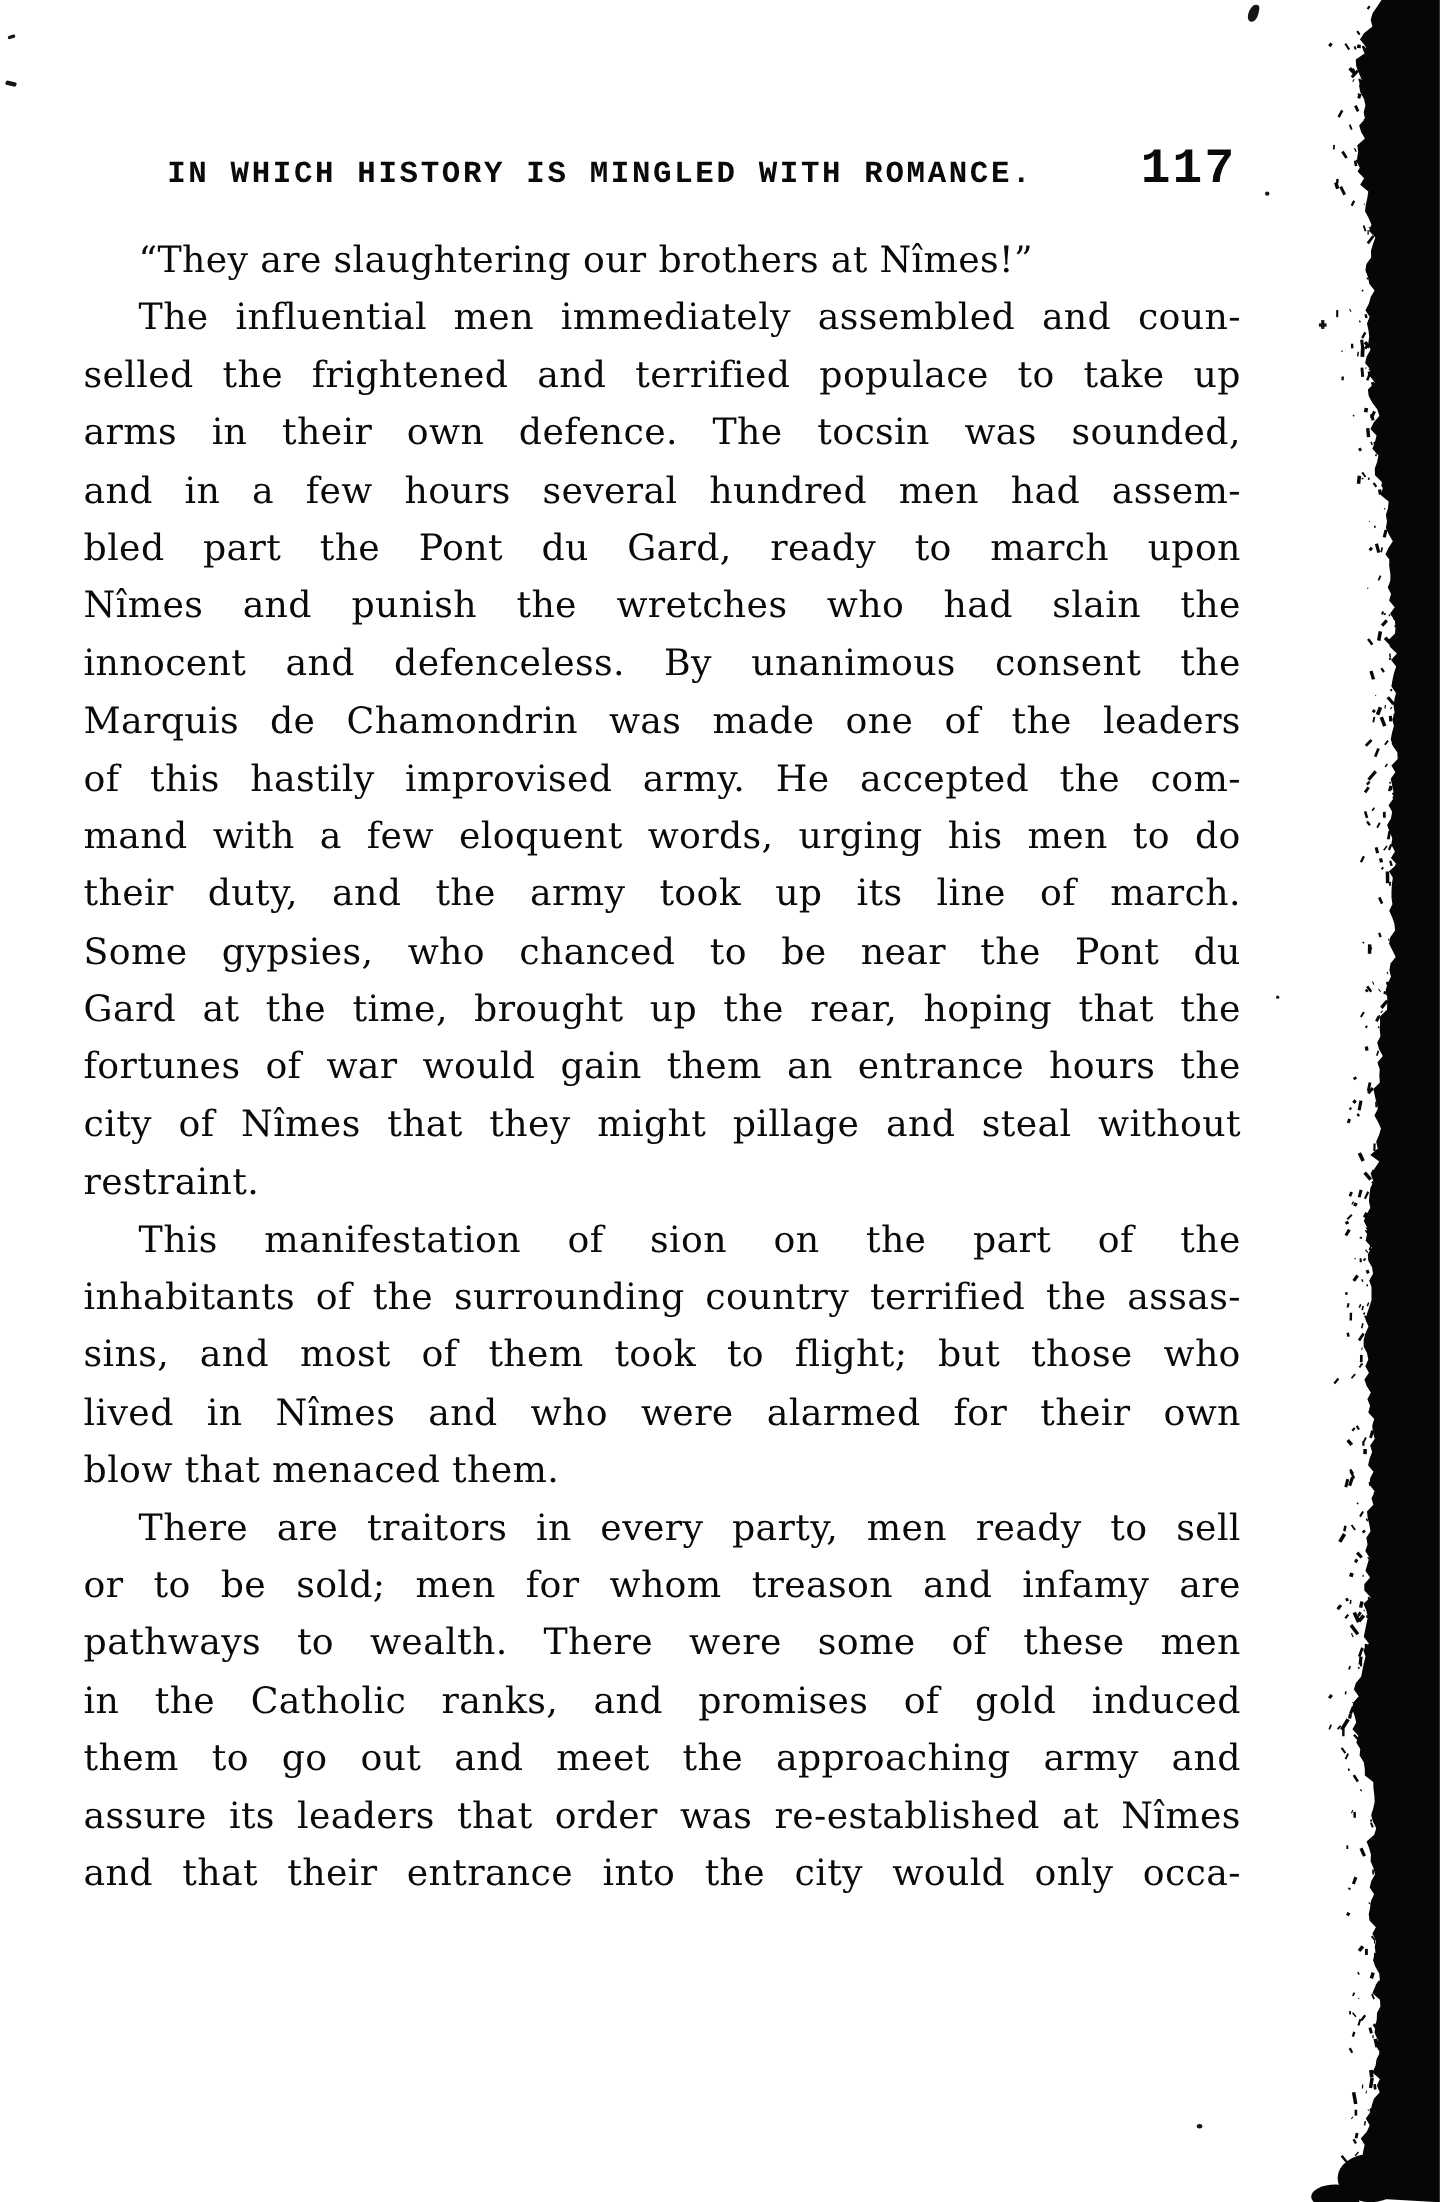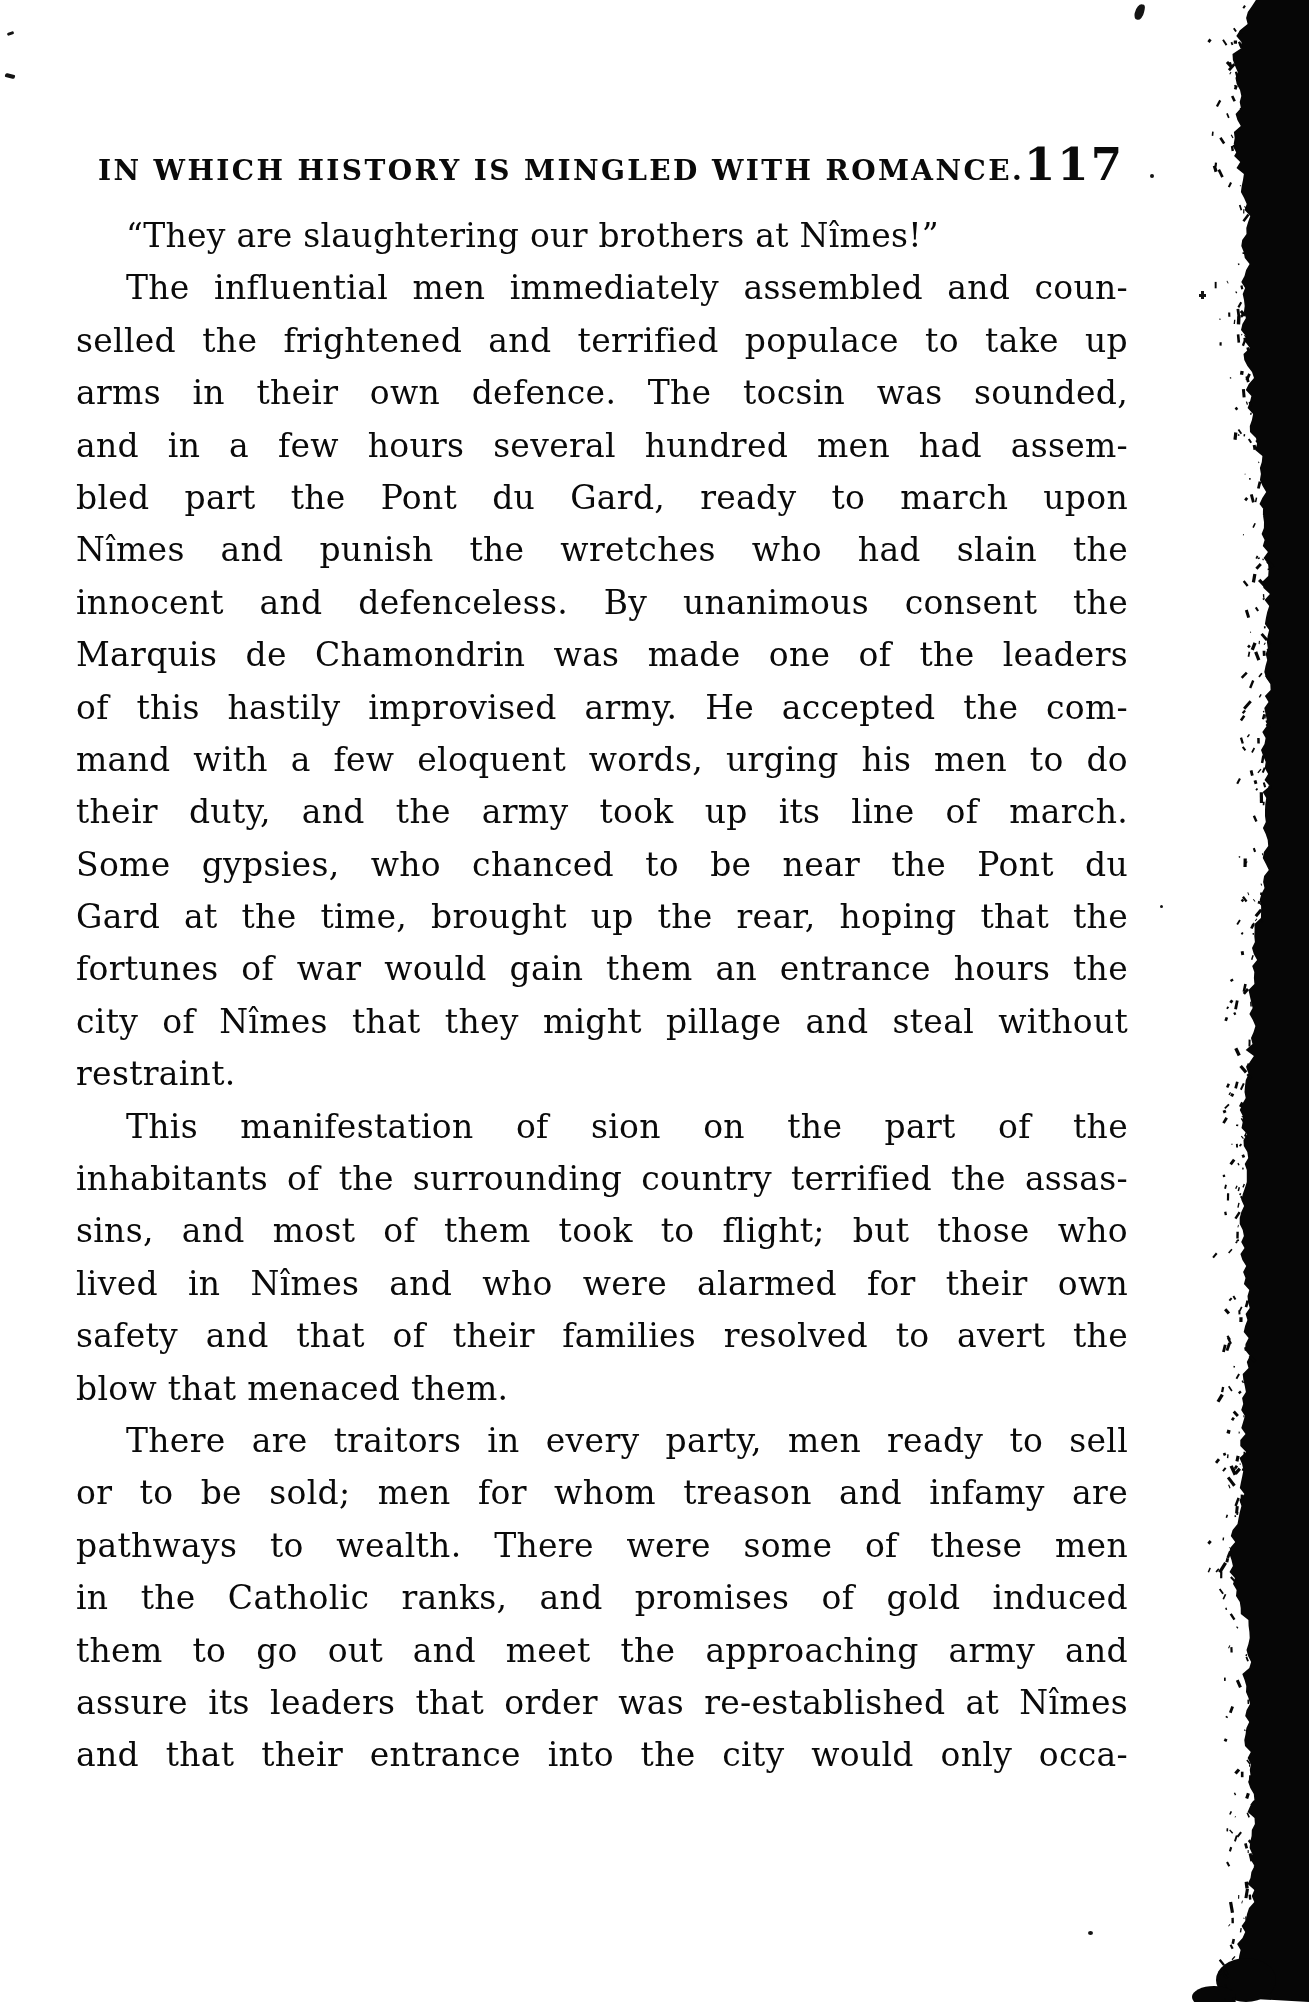--- a/index.html
+++ b/index.html
@@ -6,26 +6,27 @@
   body {
     width: 1309px; height: 2002px;
     background: #ffffff;
     font-family: "DejaVu Serif", serif;
     color: #0a0a0a;
     position: relative;
     overflow: hidden;
   }
   .page-header {
     position: absolute;
-    left: 152px; top: 138px;
+    left: 152px; top: 128px;
     width: 972px;
     display: flex;
-    justify-content: flex-end;
+    justify-content: space-between;
     align-items: baseline;
     white-space: nowrap;
+    font-family: Liberation Mono, monospace;
   }
   .header-title {
     font-size: 28px;
     letter-spacing: 2.4px;
     font-weight: 600;
   }
   .header-page-number {
     font-size: 45px;
     font-weight: 700;
     letter-spacing: 2px;
@@ -81,21 +82,20 @@
     <div class="line">their duty, and the army took up its line of march.</div>
     <div class="line">Some gypsies, who chanced to be near the Pont du</div>
     <div class="line">Gard at the time, brought up the rear, hoping that the</div>
     <div class="line">fortunes of war would gain them an entrance hours the</div>
     <div class="line">city of Nîmes that they might pillage and steal without</div>
     <div class="line noJust">restraint.</div>
     <div class="line indent">This manifestation of sion on the part of the</div>
     <div class="line">inhabitants of the surrounding country terrified the assas-</div>
     <div class="line">sins, and most of them took to flight; but those who</div>
     <div class="line">lived in Nîmes and who were alarmed for their own</div>
-    <div class="line">safety and that of their families resolved to avert the</div>
     <div class="line noJust">blow that menaced them.</div>
     <div class="line indent">There are traitors in every party, men ready to sell</div>
     <div class="line">or to be sold; men for whom treason and infamy are</div>
     <div class="line">pathways to wealth.  There were some of these men</div>
     <div class="line">in the Catholic ranks, and promises of gold induced</div>
     <div class="line">them to go out and meet the approaching army and</div>
     <div class="line">assure its leaders that order was re-established at Nîmes</div>
     <div class="line">and that their entrance into the city would only occa-</div>
   </div>
 

